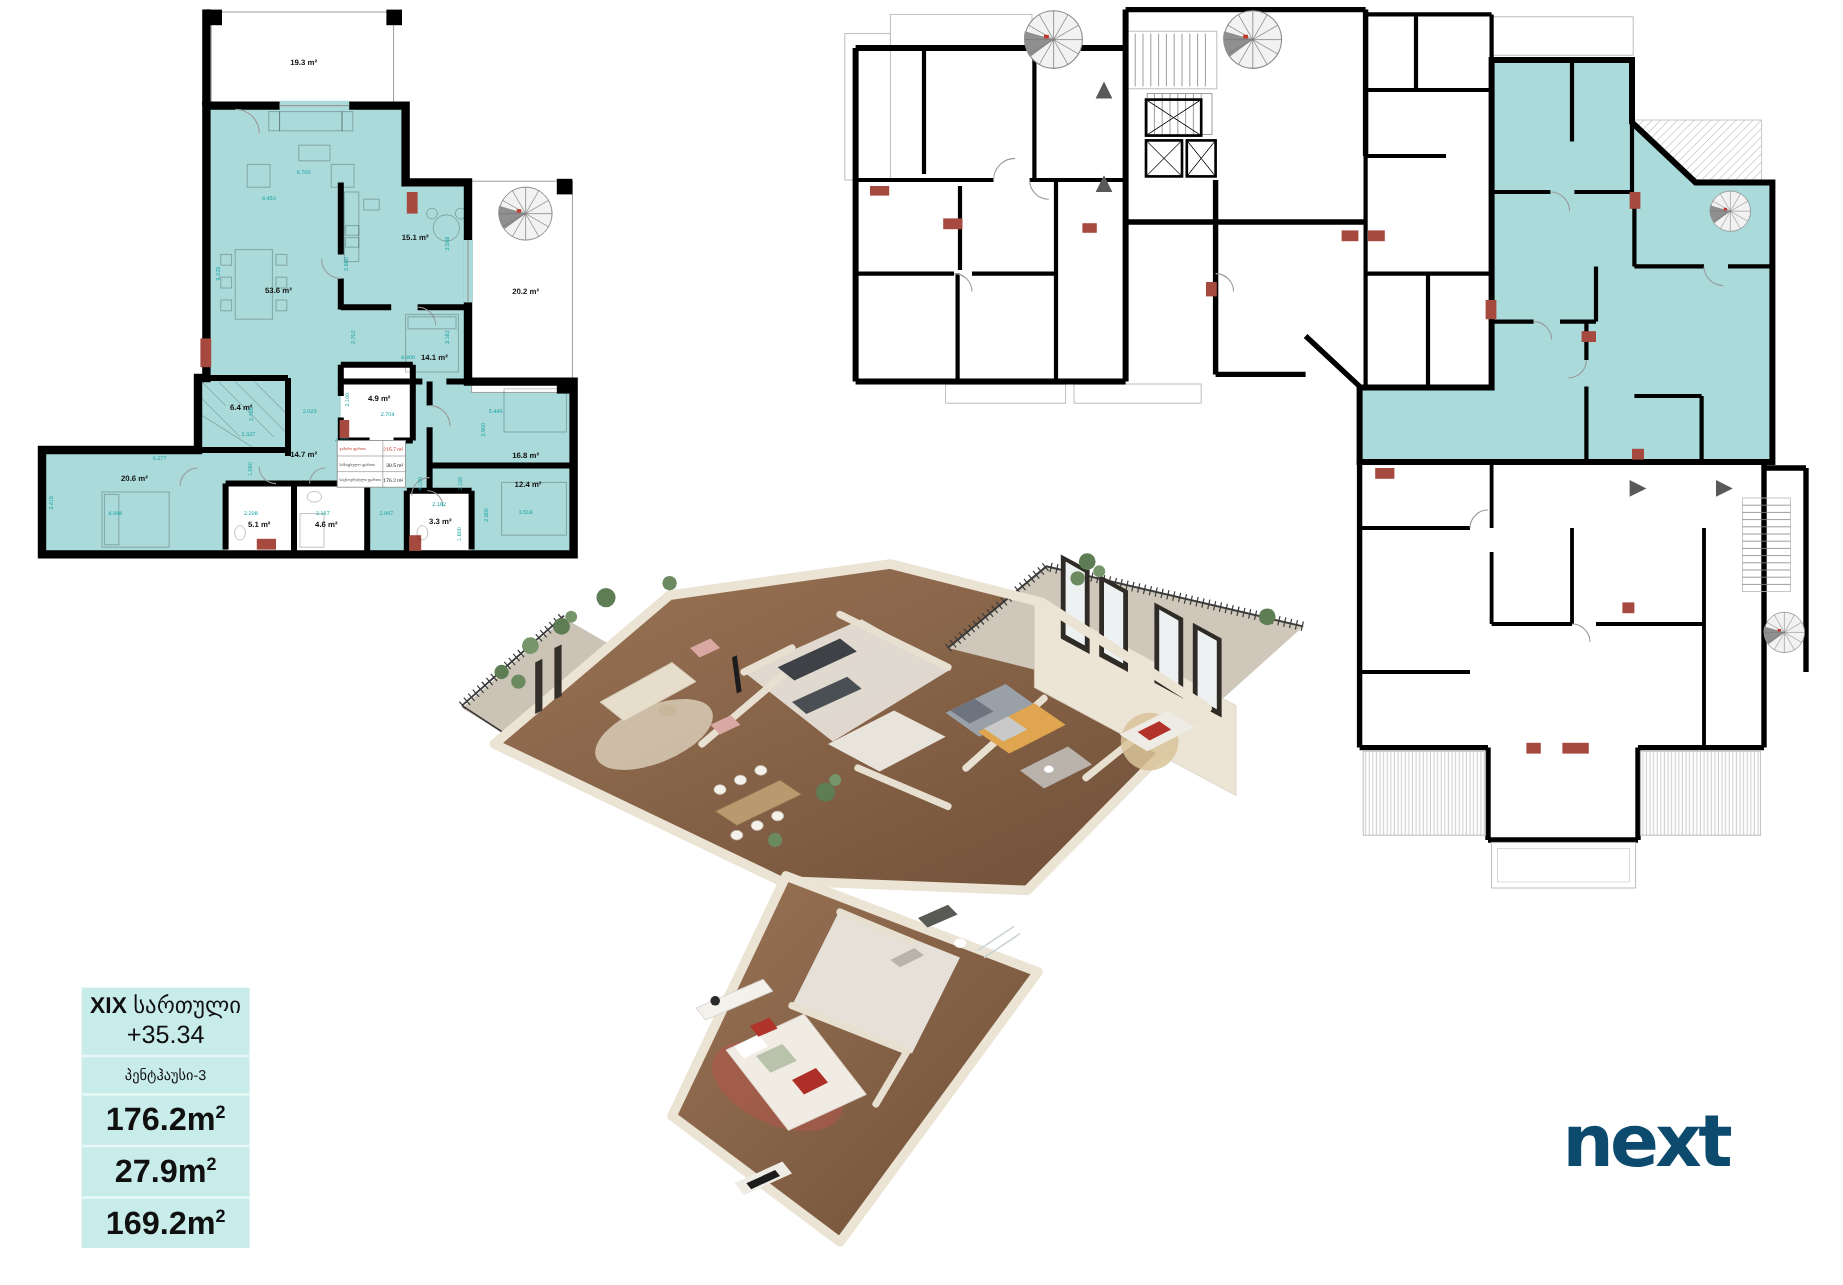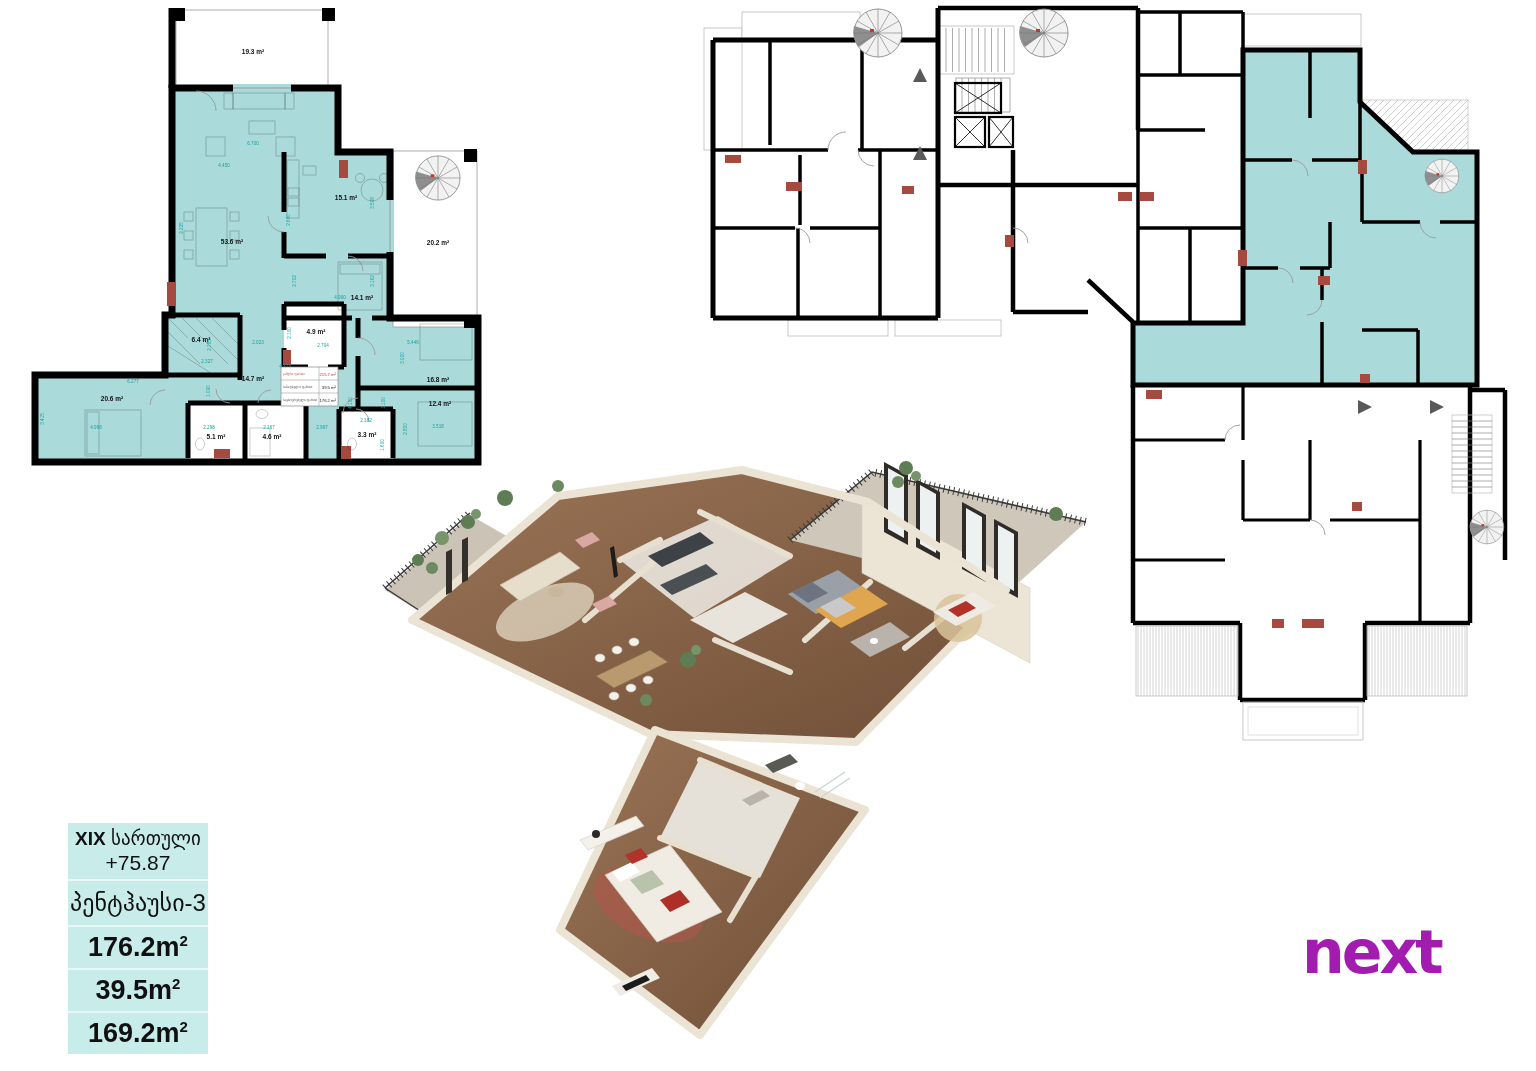--- a/index.html
+++ b/index.html
@@ -14,26 +14,26 @@
   .tbl-val{font-size:4.2px;fill:#222;}
   .tbl-val.red{fill:#c0392b;}
 
   
   .infobox{position:absolute;left:68px;top:823px;width:140px;background:#c8ecea;color:#101010;text-align:center;}
   .infobox .row{border-bottom:2px solid #e9f8f7;padding:4px 2px;}
   .infobox .row:last-child{border-bottom:none;}
   .infobox .r1 .l1{font-size:19px;}
   .infobox .r1 .b{font-weight:bold;}
   .infobox .r1 .elev{font-size:21px;margin-top:1px;}
-  .infobox .r2{font-size:24px;padding:8px 2px;}
+  .infobox .r2{font-size:12px;padding:8px 2px;}
   .infobox .num{font-size:27px;padding:5px 2px;font-weight:bold;}
   .infobox .num sup{font-size:15px;}
 
   
-  .logo{position:absolute;left:1298px;top:925px;color:#a21caf;font-family:"DejaVu Sans","Liberation Sans",sans-serif;line-height:0.93;}
+  .logo{position:absolute;left:1298px;top:925px;color:#0c4a6e;font-family:"DejaVu Sans","Liberation Sans",sans-serif;line-height:0.93;}
   .logo .l1{font-size:60px;font-weight:800;letter-spacing:-3px;margin-left:4px;}
   .logo .l2{font-size:56px;font-weight:800;letter-spacing:-1px;}
   .logo .reg{font-size:15px;font-weight:400;vertical-align:baseline;margin-left:5px;}
 </style>
 </head>
 <body>
 
 <div class="canvas">
 
 <svg width="1536" height="1071" viewBox="0 0 1536 1071">
@@ -403,25 +403,25 @@
     <polygon points="625,855 641,848 648,857 632,864" fill="#b03429"></polygon>
     <circle cx="596" cy="834" r="4" fill="#2a2a2a"></circle>
     <polygon points="612,986 652,968 660,978 620,996" fill="#efece6"></polygon>
     <polygon points="622,986 646,975 650,980 626,991" fill="#1c1c1c"></polygon>
   </g>
 </svg>
 
 <div class="infobox">
   <div class="row r1">
     <div class="l1"><span class="b">XIX</span> <span>სართული</span></div>
-    <div class="elev">+75.87</div>
+    <div class="elev">+35.34</div>
   </div>
   <div class="row r2">პენტჰაუსი-3</div>
   <div class="row num"><span>176.2m</span><sup>2</sup></div>
-  <div class="row num"><span>39.5m</span><sup>2</sup></div>
+  <div class="row num"><span>27.9m</span><sup>2</sup></div>
   <div class="row num"><span>169.2m</span><sup>2</sup></div>
 </div>
 
 <div class="logo">
   <div class="l1">next</div>
 </div>
 
 </div>
 
 </body></html>

